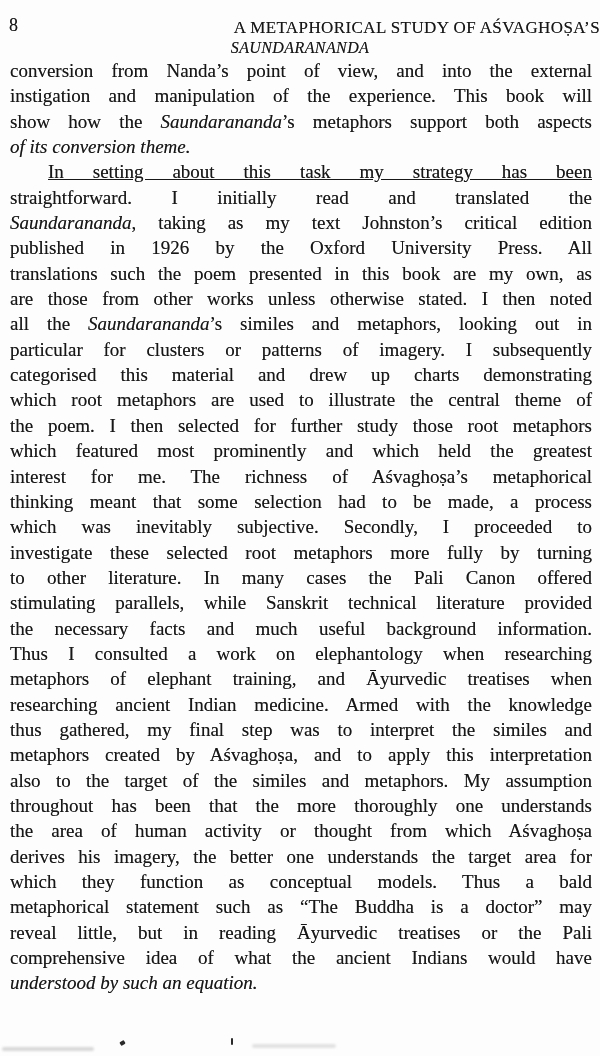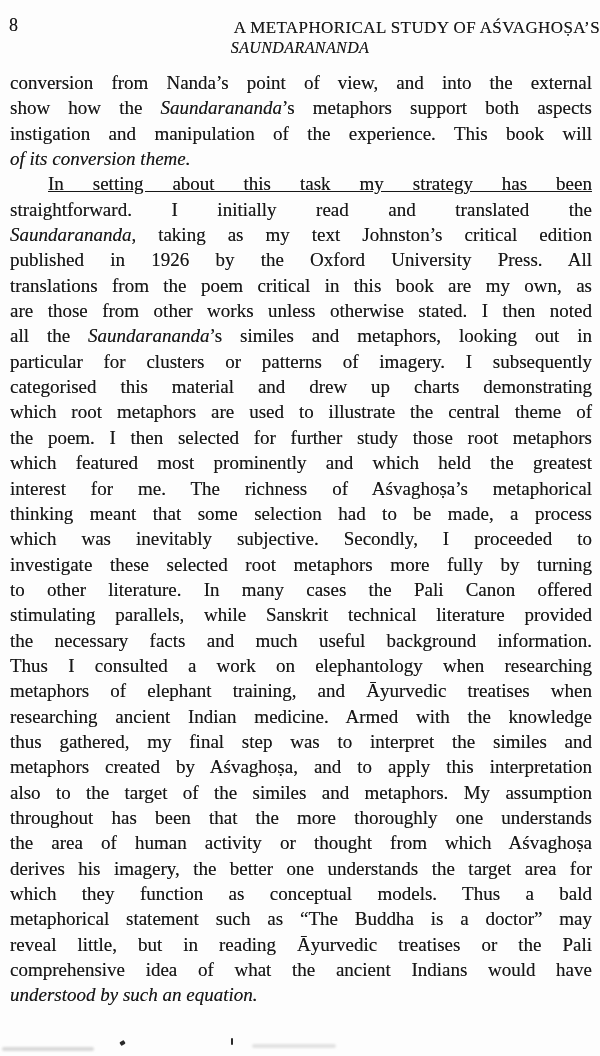--- a/index.html
+++ b/index.html
@@ -38,21 +38,21 @@
   .title2 {
     text-align: center;
     font-style: italic;
     font-size: 16px;
     letter-spacing: 0.4px;
     line-height: 19px;
   }
   .body-text {
     position: absolute;
     left: 10px;
-    top: 70px;
+    top: 58px;
     width: 582px;
     font-size: 19px;
     line-height: 25.35px;
   }
   .line {
     text-align: justify;
     text-align-last: justify;
     height: 25.35px;
     overflow: visible;
     white-space: nowrap;
@@ -91,28 +91,28 @@
 
 <div class="page" style="--paper: #fdfdfd; --ink: #171717;">
   <div class="header">
     <span class="page-number">8</span>
     <div class="title1">A METAPHORICAL STUDY OF AŚVAGHOṢA’S</div>
     <div class="title2">SAUNDARANANDA</div>
   </div>
 
   <div class="body-text">
       <div class="line"><span>conversion from Nanda’s point of view, and into the external</span></div>
+      <div class="line"><span>instigation and manipulation of the experience.  This book will</span></div>
       <div class="line"><span>show how the </span><span class="it">Saundarananda</span><span>’s metaphors support both aspects</span></div>
-      <div class="line"><span>instigation and manipulation of the experience.  This book will</span></div>
       <div class="line para-end"><span>of its conversion theme.</span></div>
       <div class="line indent"><span>In setting about this task my strategy has been</span></div>
       <div class="line"><span>straightforward.  I initially read and translated the</span></div>
       <div class="line"><span class="it">Saundarananda</span><span>, taking as my text Johnston’s critical edition</span></div>
       <div class="line"><span>published in 1926 by the Oxford University Press.  All</span></div>
-      <div class="line"><span>translations from the poem critical in this book are my own, as</span></div>
+      <div class="line"><span>translations such the poem presented in this book are my own, as</span></div>
       <div class="line"><span>are those from other works unless otherwise stated.  I then noted</span></div>
       <div class="line"><span>all the </span><span class="it">Saundarananda</span><span>’s similes and metaphors, looking out in</span></div>
       <div class="line"><span>particular for clusters or patterns of imagery.  I subsequently</span></div>
       <div class="line"><span>categorised this material and drew up charts demonstrating</span></div>
       <div class="line"><span>which root metaphors are used to illustrate the central theme of</span></div>
       <div class="line"><span>the poem.  I then selected for further study those root metaphors</span></div>
       <div class="line"><span>which featured most prominently and which held the greatest</span></div>
       <div class="line"><span>interest for me.  The richness of Aśvaghoṣa’s metaphorical</span></div>
       <div class="line"><span>thinking meant that some selection had to be made, a process</span></div>
       <div class="line"><span>which was inevitably subjective.  Secondly, I proceeded to</span></div>

